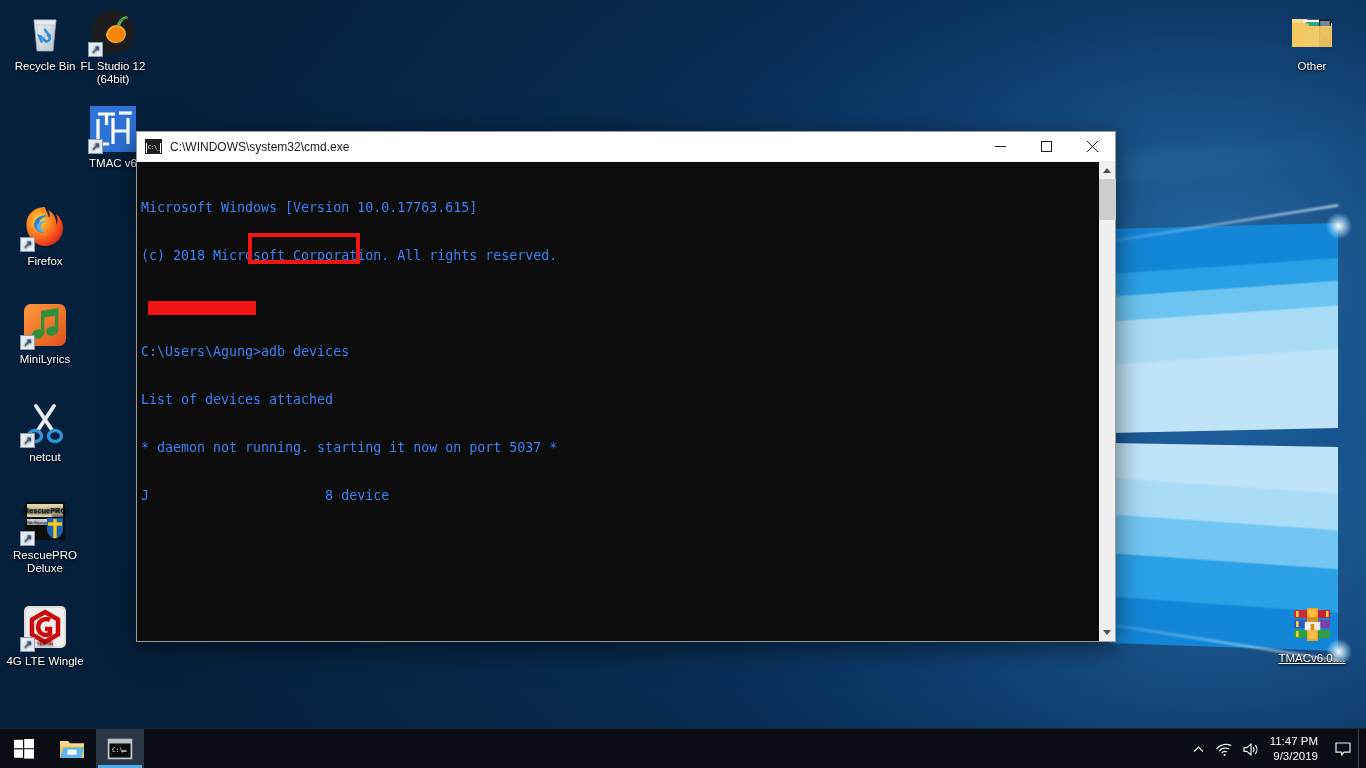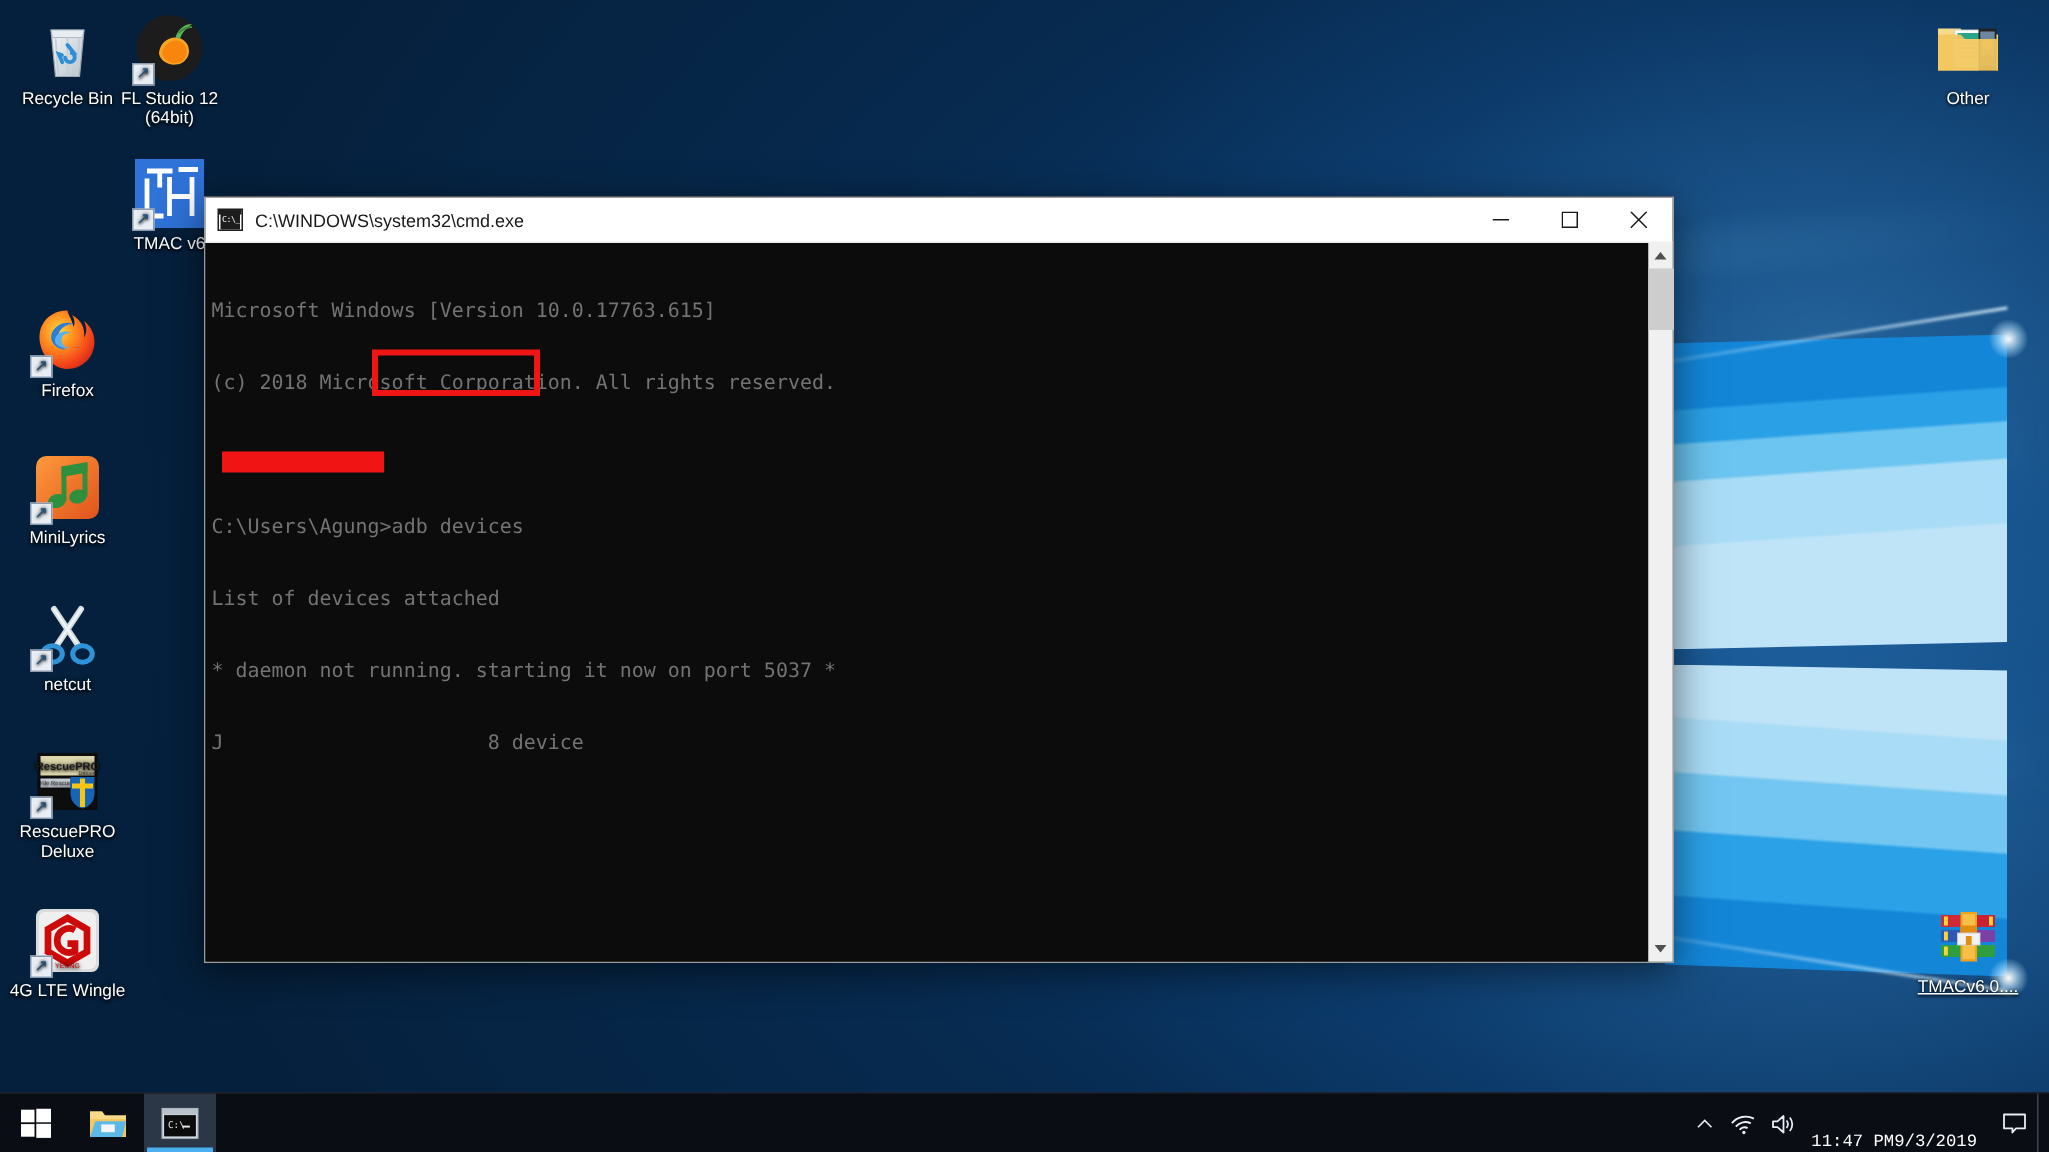--- a/index.html
+++ b/index.html
@@ -117,21 +117,21 @@
   .wbtn {
     width:46px; height:30px; display:flex; align-items:center; justify-content:center;
     color:#1a1a1a; flex:0 0 auto;
   }
   .wbtn svg { display:block; }
 
   #cmdbody { flex:1 1 auto; display:flex; min-height:0; background:#0c0c0c; }
   #console {
     flex:1 1 auto; padding:6px 0 0 2px; position:relative;
     font-family:"DejaVu Sans Mono", monospace;
-    font-size:13.3px; line-height:16px; color:#737373;
+    font-size:13.3px; line-height:16px; color:#3b82f6;
     white-space:pre; overflow:hidden;
   }
   #console .line { height:16px; padding-left:2px; }
 
   
   #redbox {
     position:absolute; left:111px; top:71px; width:112px; height:31px;
     border:4px solid #ef1515; pointer-events:none;
   }
   #redbar {
@@ -173,23 +173,23 @@
     content:""; position:absolute; left:2px; right:2px; bottom:0; height:3px; background:#4ab0ef;
   }
   #traywrap {
     margin-left:auto; display:flex; align-items:center; height:40px; color:#fff;
   }
   .tray-ico {
     width:26px; height:40px; display:flex; align-items:center; justify-content:center;
     color:#e8eef6;
   }
   #clock {
-    display:flex; flex-direction:row; justify-content:center; align-items:flex-end;
+    display:flex; flex-direction:column; justify-content:center; align-items:flex-end;
     height:40px; padding:0 10px 0 6px; color:#fff; font-size:11.5px; line-height:15px;
-    font-family:Liberation Mono, monospace;
+    font-family:Liberation Sans, sans-serif;
   }
   #actioncenter {
     width:30px; height:40px; display:flex; align-items:center; justify-content:center; color:#e8eef6;
   }
   #showdesktop { width:8px; height:40px; border-left:1px solid #3a4252; }
 </style>
 </head>
 <body>
 
 <div id="desktop">

